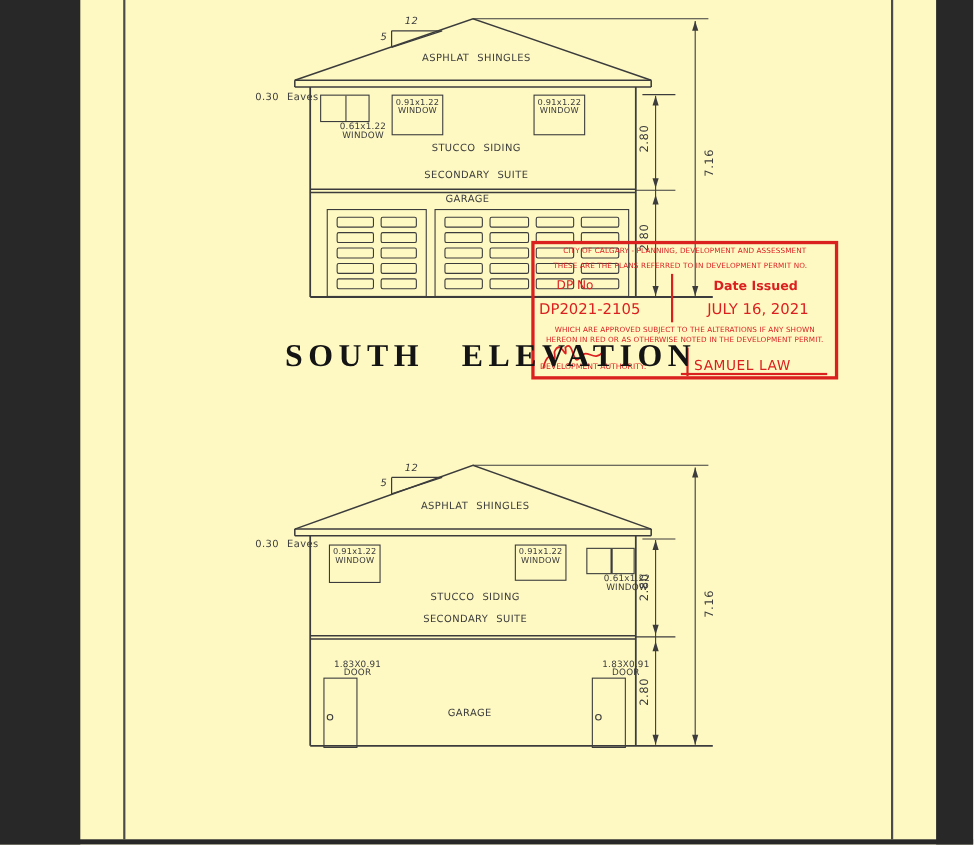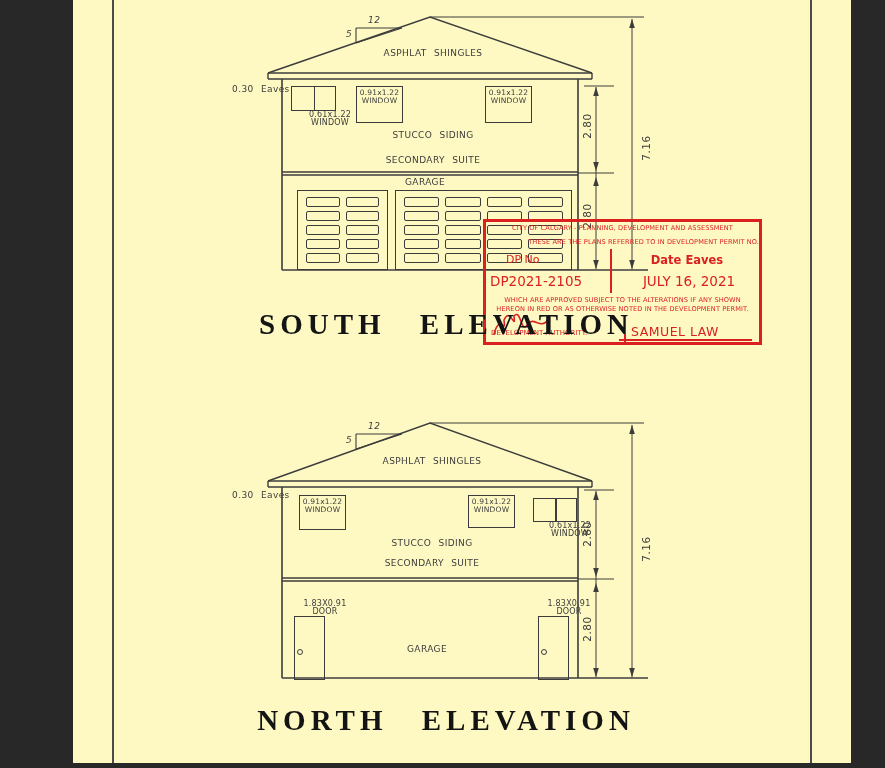--- a/index.html
+++ b/index.html
@@ -30,21 +30,21 @@
   .mandoor{position:absolute;border:1.6px solid #3c3c3c;z-index:2;}
   .knob{position:absolute;left:2px;top:32px;width:4px;height:4px;border:1.2px solid #3c3c3c;
         border-radius:50%;}
   .title{position:absolute;transform:translateX(-50%);white-space:nowrap;z-index:6;
          font-family:"Liberation Serif",serif;font-weight:bold;font-size:29px;color:#141414;
          letter-spacing:5px;word-spacing:22px;}
   .stamp{position:absolute;left:483px;top:219px;width:273px;height:120px;
          border:3px solid #db2020;z-index:5;color:#db2020;}
   .stamp .t{position:absolute;white-space:nowrap;}
   .s-h1{top:2px;left:0;width:100%;text-align:center;font-size:6.6px;letter-spacing:.1px;}
-  .s-h2{top:16px;left:0;width:100%;text-align:right;font-size:6.6px;letter-spacing:.1px;}
+  .s-h2{top:16px;left:0;width:100%;text-align:left;font-size:6.6px;letter-spacing:.1px;padding-left:17px;}
   .s-dplab{top:31px;left:20px;width:100px;text-align:left;font-weight:normal;font-size:11px;}
   .s-datelab{top:31px;left:140px;width:122px;text-align:center;font-weight:bold;font-size:11.5px;}
   .s-dpval{top:51px;left:4px;width:122px;text-align:left;font-size:13.5px;}
   .s-dateval{top:51px;left:140px;width:126px;text-align:center;font-size:13.5px;}
   .s-cond{position:absolute;top:74px;left:4px;right:4px;text-align:center;font-size:6.6px;
           line-height:8.5px;letter-spacing:.1px;}
   .s-authlab{top:107px;left:5px;font-size:7px;}
   .s-authname{top:102px;left:145px;width:100px;font-size:12.5px;letter-spacing:.5px;}
   .s-underline{position:absolute;left:133px;top:117px;width:133px;height:2px;background:#db2020;}
   .s-div1{position:absolute;left:124px;top:27px;width:1.5px;height:44px;background:#db2020;}
@@ -166,21 +166,21 @@
   <div class="cad rot" style="left:587px;top:216px;">2.80</div>
   <div class="cad rot" style="left:646px;top:148px;">7.16</div>
 
   <div class="title" style="left:446px;top:308px;">SOUTH ELEVATION</div>
 
   <div class="stamp">
     <div class="t s-h1">CITY OF CALGARY - PLANNING, DEVELOPMENT AND ASSESSMENT</div>
     <div class="t s-h2">THESE ARE THE PLANS REFERRED TO IN DEVELOPMENT PERMIT NO.</div>
     <div class="s-div1"></div>
     <div class="t s-dplab">DP No</div>
-    <div class="t s-datelab">Date Eaves</div>
+    <div class="t s-datelab">Date Issued</div>
     <div class="t s-dpval">DP2021-2105</div>
     <div class="t s-dateval">JULY 16, 2021</div>
     <div class="s-cond">WHICH ARE APPROVED SUBJECT TO THE ALTERATIONS IF ANY SHOWN HEREON IN RED OR AS OTHERWISE NOTED IN THE DEVELOPMENT PERMIT.</div>
     <svg class="s-sig" width="64" height="36" viewBox="0 0 64 36">
       <path d="M4,28 C10,6 16,30 14,14 C20,0 26,26 24,10 C32,2 30,30 38,18 C44,10 50,24 58,14" stroke="#db2020" stroke-width="1.6" fill="none" stroke-linecap="round"></path>
     </svg>
     <div class="t s-authlab">DEVELOPMENT AUTHORITY:</div>
     <div class="s-div2"></div>
     <div class="t s-authname">SAMUEL LAW</div>
     <div class="s-underline"></div>
@@ -219,20 +219,19 @@
   <div class="mandoor" style="left:538px;top:616px;width:29px;height:62px;">
     <div class="knob"></div>
   </div>
 
   <div class="cad c" style="left:427px;top:645px;">GARAGE</div>
 
   <div class="cad rot" style="left:587px;top:534px;">2.80</div>
   <div class="cad rot" style="left:587px;top:629px;">2.80</div>
   <div class="cad rot" style="left:646px;top:549px;">7.16</div>
 
-  <div class="title" style="left:446px;top:704px;">NORTH ELEVATION</div>
 
   <div class="sheetline l"></div>
   <div class="sheetline r"></div>
   <div class="bar bar-left"></div>
   <div class="bar bar-right"></div>
   <div class="bar bar-bottom"></div>
 </div>
 
 </body></html>

